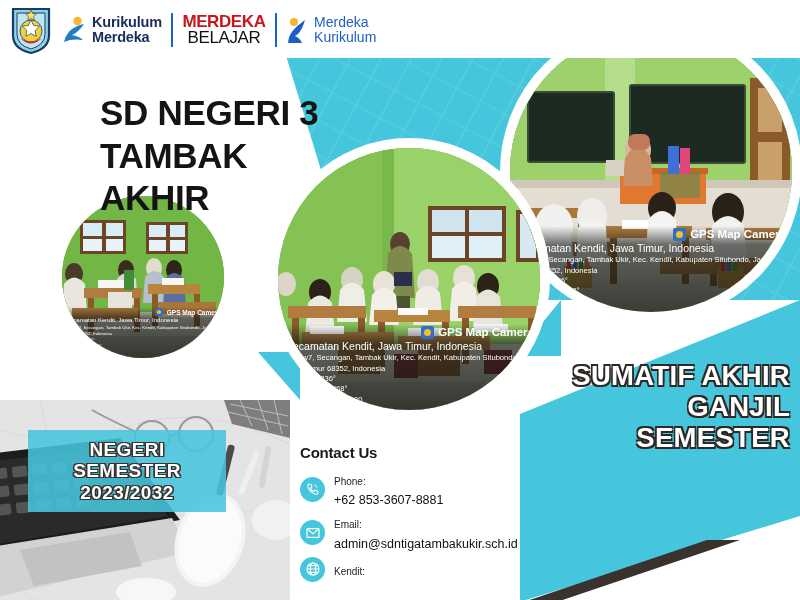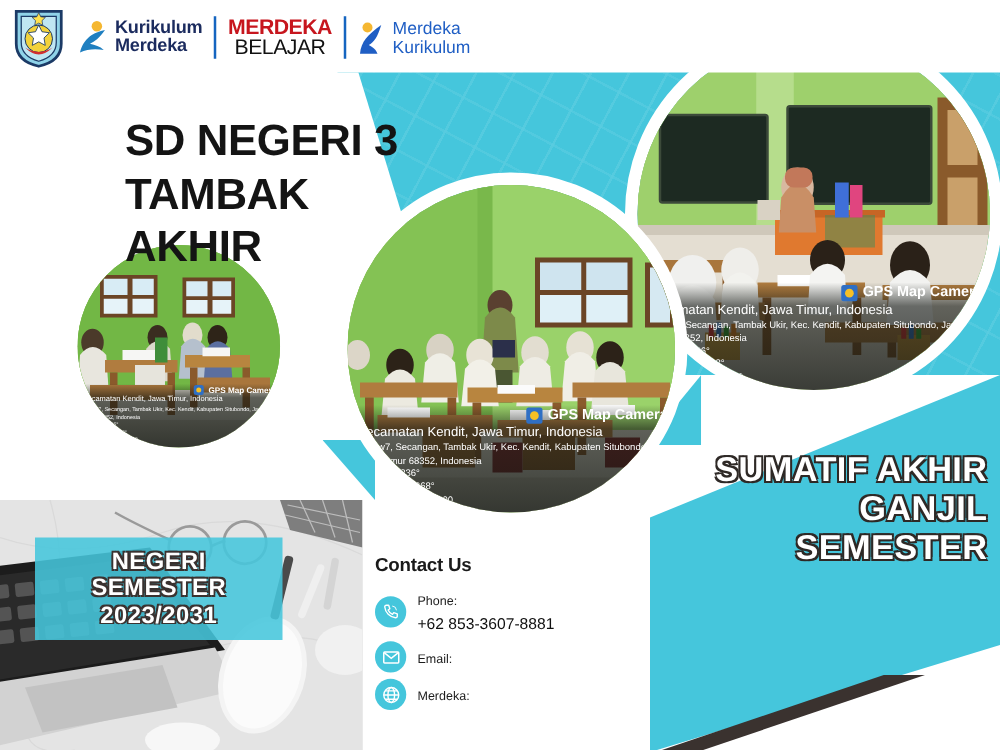--- a/index.html
+++ b/index.html
@@ -574,21 +574,21 @@
         <rect x="262" y="46" width="6" height="42" rx="3" fill="#d4d4d4" transform="rotate(10 265 67)"></rect>
       </g>
       <ellipse cx="146" cy="192" rx="30" ry="14" fill="#f7f7f7"></ellipse>
       <ellipse cx="276" cy="120" rx="24" ry="20" fill="#f1f1f1"></ellipse>
     </svg>
   </div>
 
   <div class="tahun-banner">
     <div>NEGERI</div>
     <div>SEMESTER</div>
-    <div>2023/2031</div>
+    <div>2023/2032</div>
   </div>
 
   <div class="sumatif-title">
     <div>SUMATIF AKHIR</div>
     <div>GANJIL</div>
     <div>SEMESTER</div>
   </div>
 
   <div class="contact-block">
     <div class="contact-title">Contact Us</div>
@@ -608,30 +608,31 @@
 
     <div class="contact-row">
       <span class="contact-icon">
         <svg width="16" height="16" viewBox="0 0 24 24" fill="none" stroke="#ffffff" stroke-width="1.8">
           <rect x="3" y="5.5" width="18" height="13" rx="1"></rect>
           <path d="M3.5 6.2 L12 13 L20.5 6.2"></path>
         </svg>
       </span>
       <span class="contact-text">
         <span class="contact-label">Email:</span><br>
+        <span class="contact-value">admin@sdntigatambakukir.sch.id</span>
       </span>
     </div>
 
     <div class="contact-row">
       <span class="contact-icon">
         <svg width="16" height="16" viewBox="0 0 24 24" fill="none" stroke="#ffffff" stroke-width="1.7">
           <circle cx="12" cy="12" r="9"></circle>
           <ellipse cx="12" cy="12" rx="4" ry="9"></ellipse>
           <path d="M3 12 H21 M4.6 7 H19.4 M4.6 17 H19.4"></path>
         </svg>
       </span>
       <span class="contact-text">
-        <span class="contact-label">Merdeka:</span><br>
+        <span class="contact-label">Kendit:</span><br>
       </span>
     </div>
   </div>
 
 </div>
 
 </body></html>

